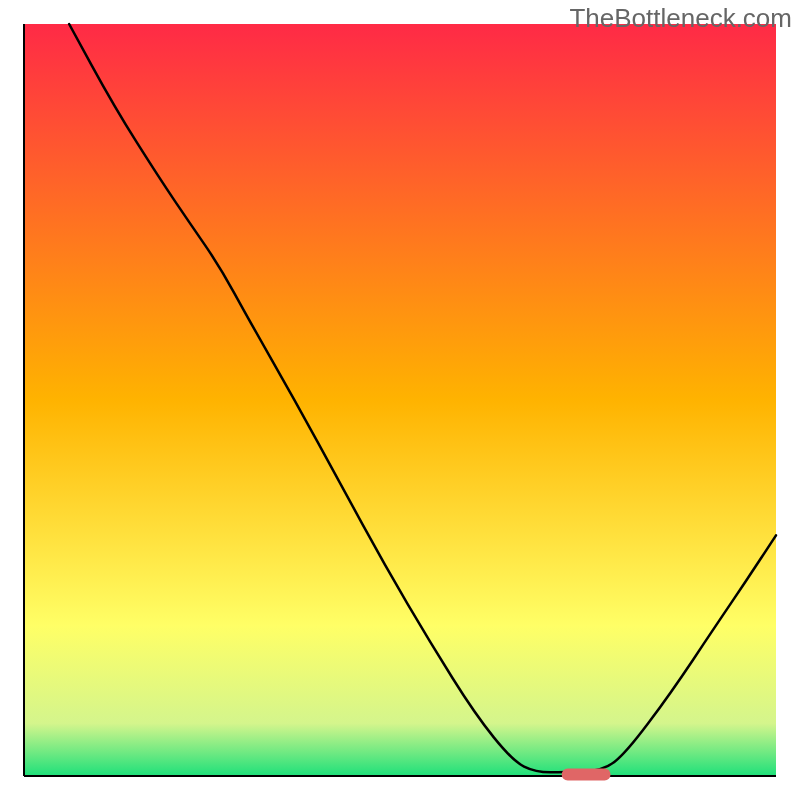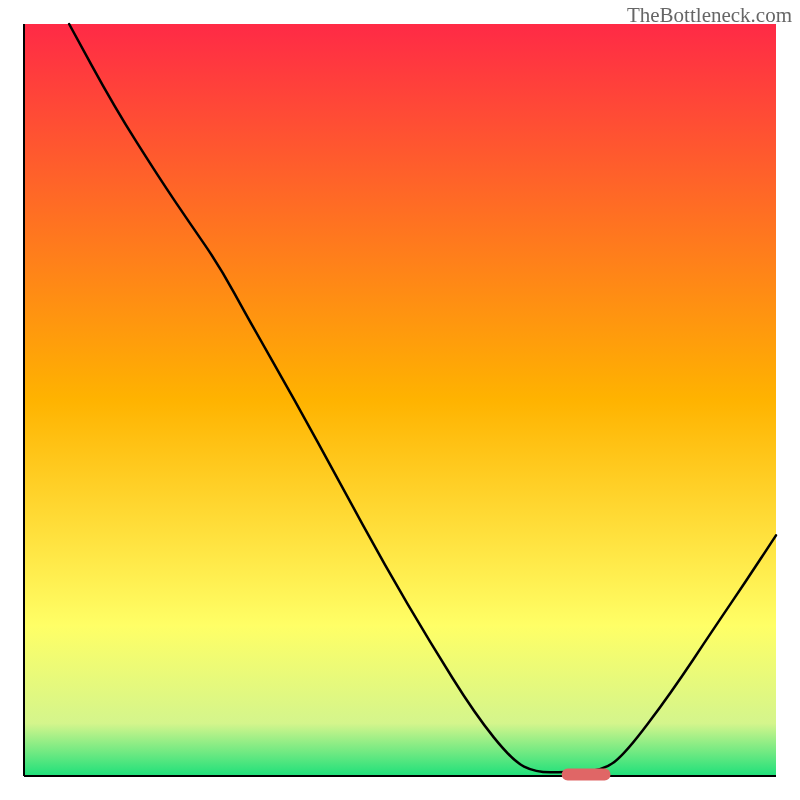--- a/index.html
+++ b/index.html
@@ -2,22 +2,22 @@
 <html><head>
 <meta charset="utf-8">
 <style>
   * { margin: 0; padding: 0; box-sizing: border-box; }
   body { width: 800px; height: 800px; overflow: hidden; position: relative; background: #fff; }
   .chart-wrap { position: absolute; inset: 0; }
   .watermark {
     position: absolute;
     top: 3px;
     right: 8px;
-    font-family: Liberation Serif, serif;
-    font-size: 21px;
+    font-family: Liberation Sans, sans-serif;
+    font-size: 26px;
     color: #666;
     letter-spacing: 0px;
     z-index: 10;
   }
   svg { display: block; }
 </style>
 </head>
 <body>
 
 <div class="chart-wrap">

